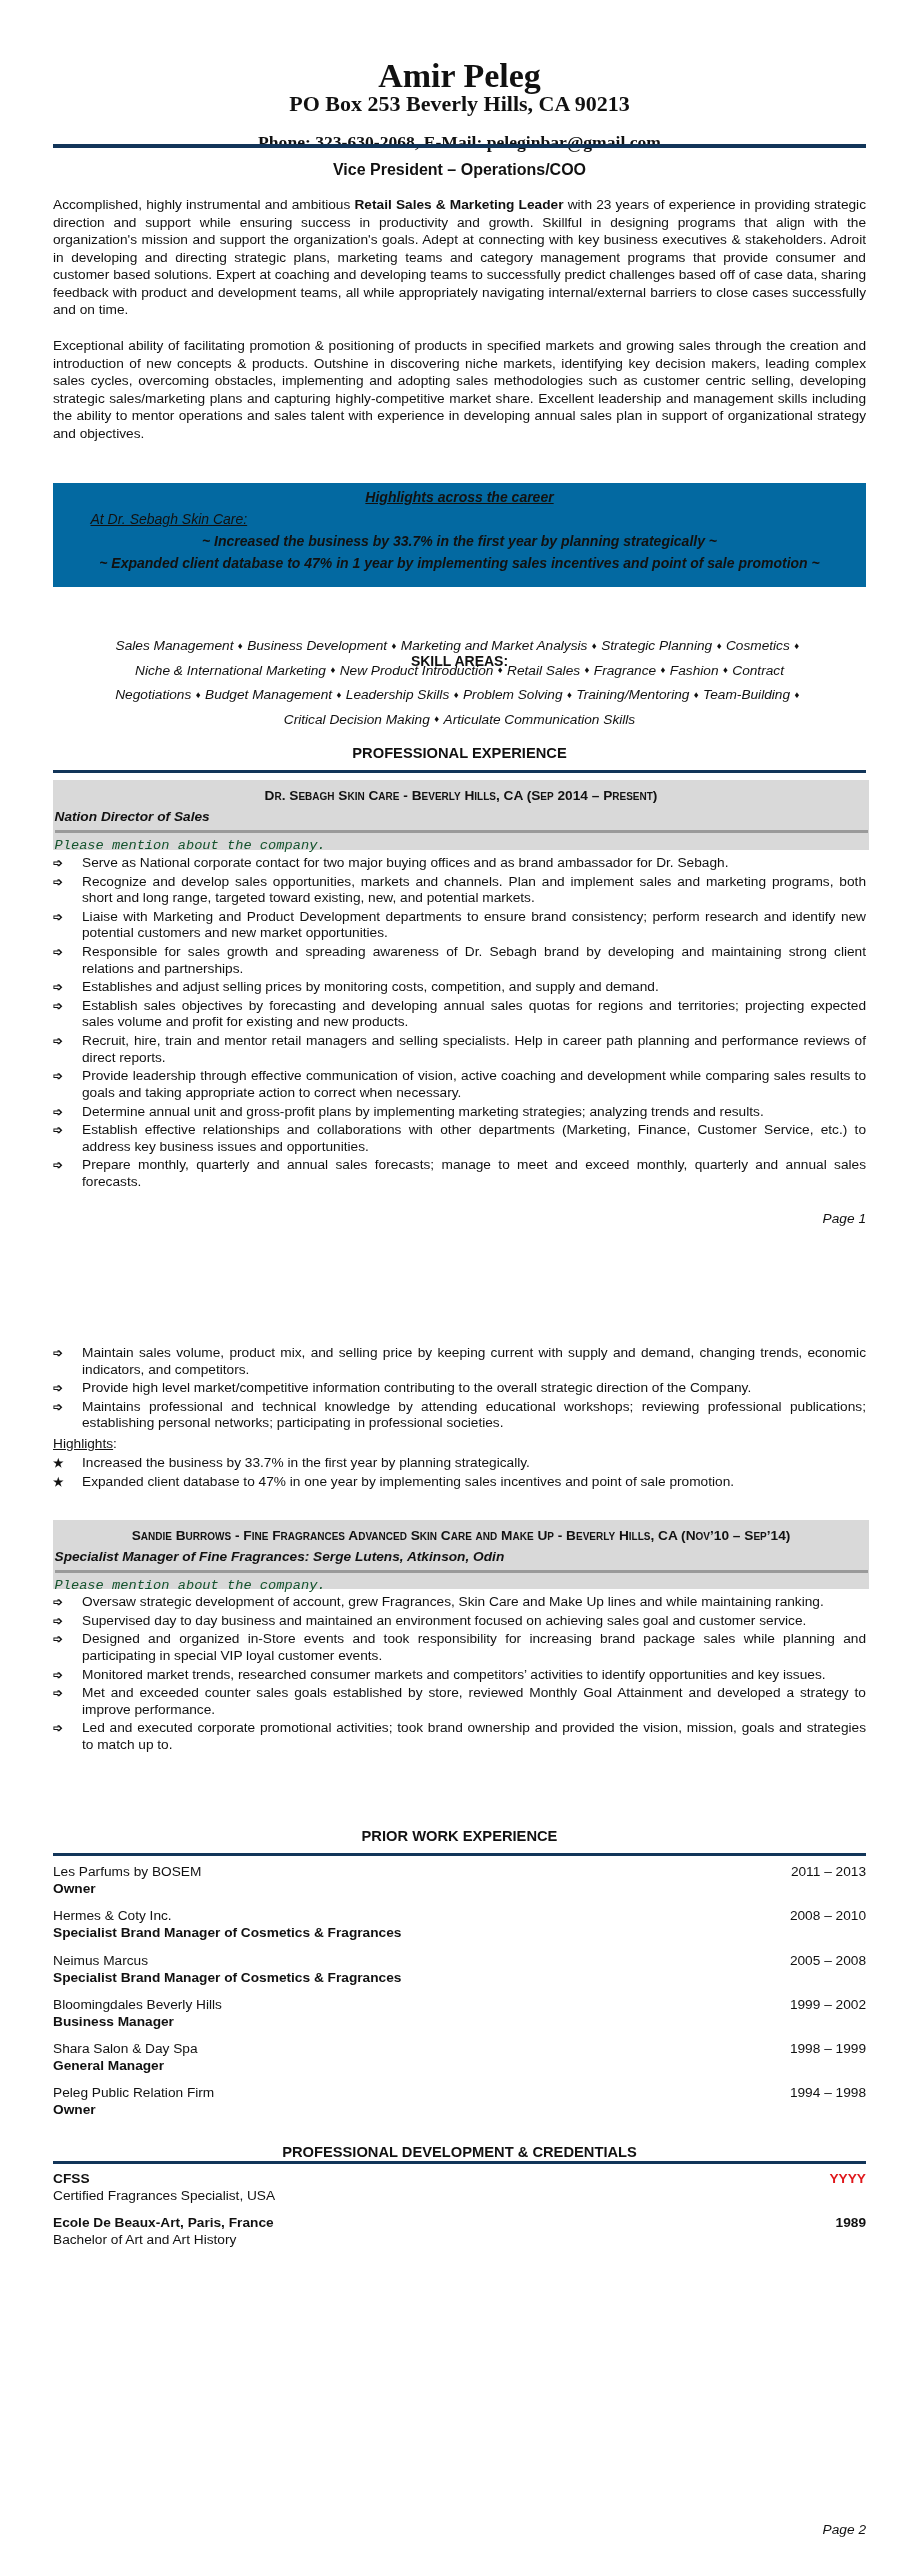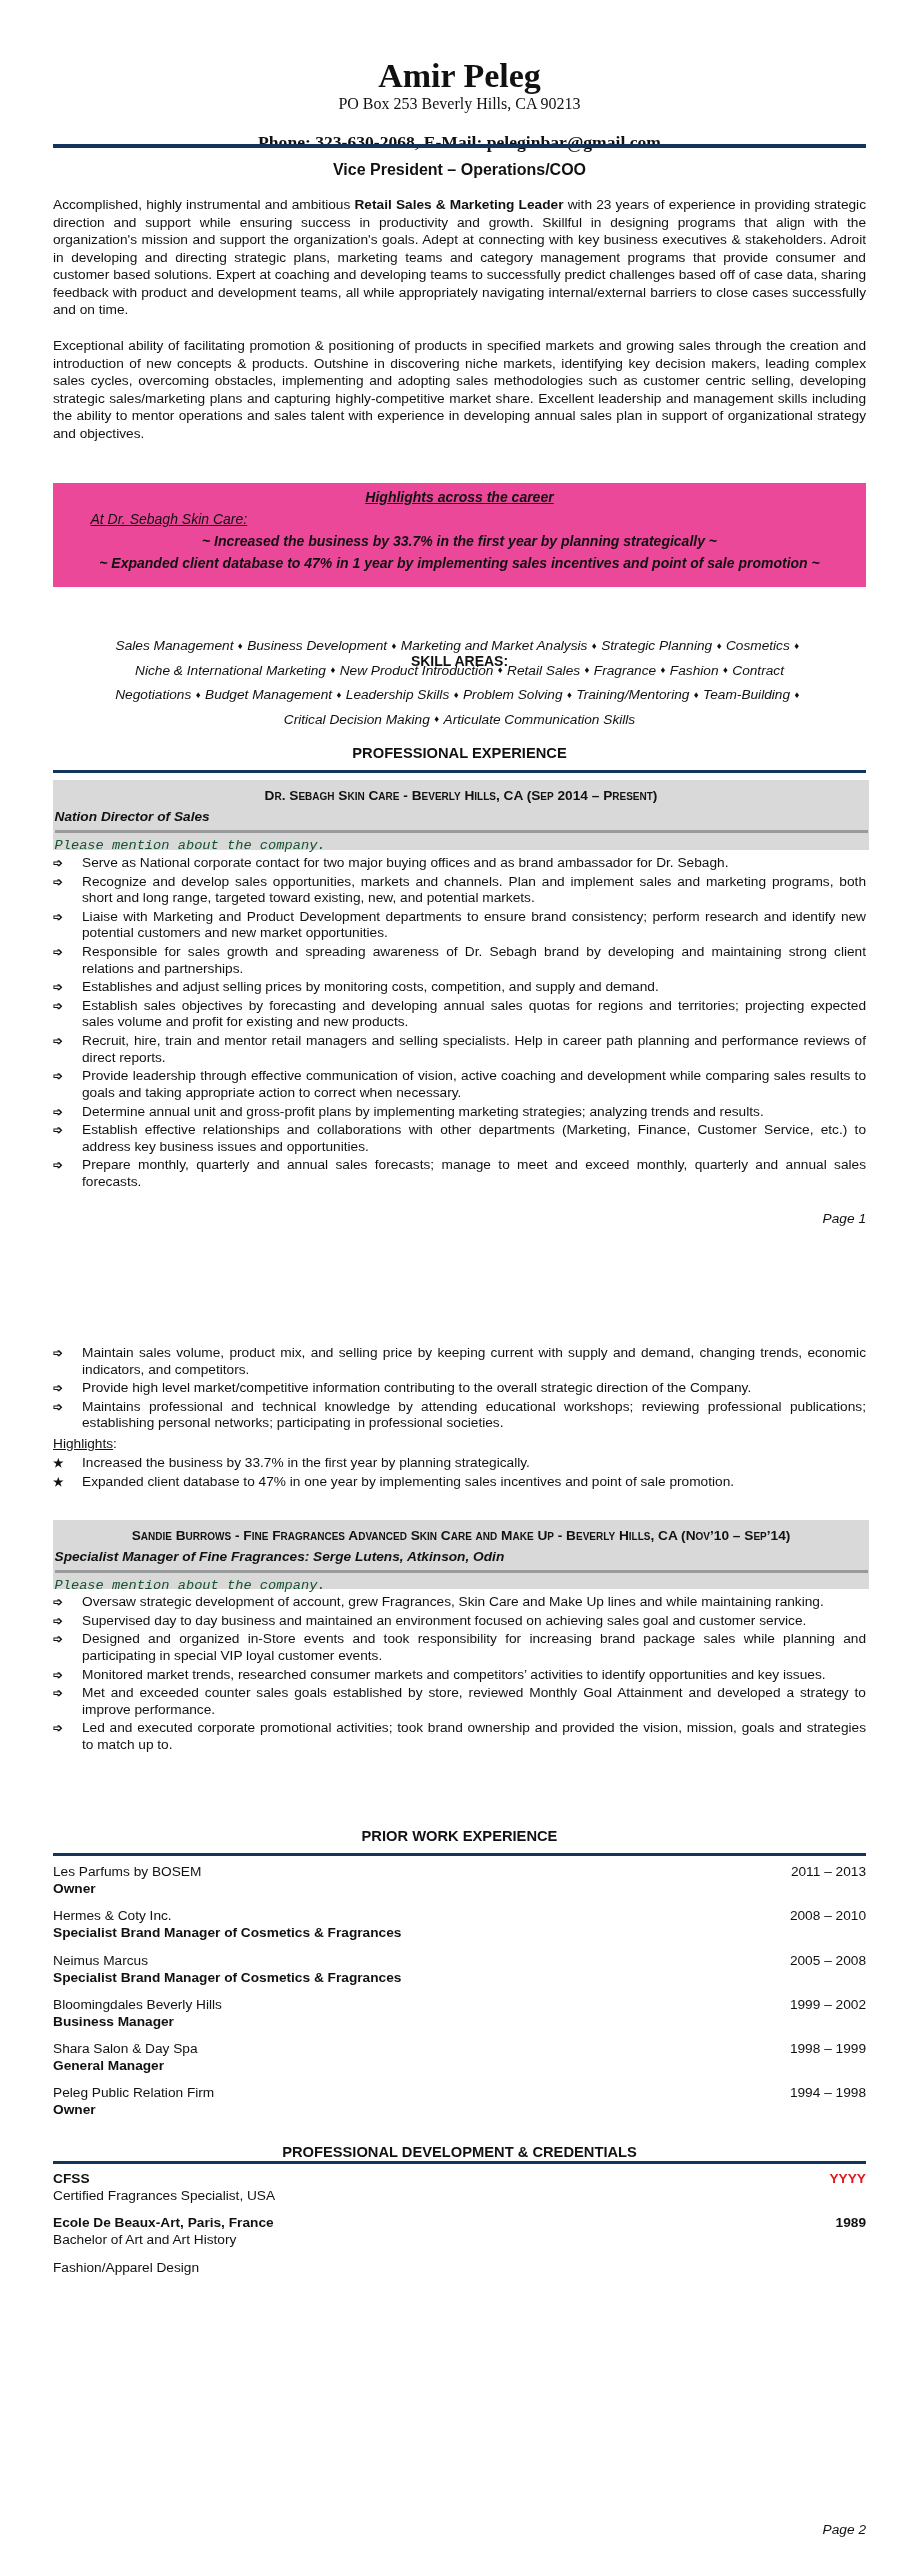--- a/index.html
+++ b/index.html
@@ -1,27 +1,27 @@
 <!DOCTYPE html>
 <html style="font-size:11.8px"><head>
 <meta charset="utf-8">
 <style>
   html, body { margin: 0; padding: 0; background: #ffffff; }
   body { width: 911px; height: 2576px; position: relative; overflow: hidden;
          font-family: "Liberation Sans", sans-serif; color: #111; }
   .abs { position: absolute; left: 53px; width: 813px; }
   .center { text-align: center; }
   .name { top: 57px; font-family: "Liberation Serif", serif; font-weight: bold; font-size: 34px; line-height: 38px; }
-  .addr { top: 94px; font-family: "Liberation Serif", serif; font-weight: normal; font-size: 16px; line-height: 20.6px; }
+  .addr { top: 94px; font-family: "Liberation Serif", serif; font-weight: bold; font-size: 22px; line-height: 20.6px; }
   .phone { top: 132px; font-family: "Liberation Serif", serif; font-weight: bold; font-size: 17.6px; line-height: 20.6px; }
   .rule { height: 3.7px; background: #123559; }
   .title { top: 160px; font-weight: bold; font-size: 16px; line-height: 20.6px; }
   .para { font-size: 13.7px; line-height: 17.5px; text-align: justify; }
   .para b { font-weight: bold; }
-  .hl-box { background: #ec4899; }
+  .hl-box { background: #0369a1; }
   .hl-title { font-weight: bold; font-style: italic; text-decoration: underline; font-size: 14px; line-height: 20.6px; text-align: center; }
   .hl-sub { font-style: italic; text-decoration: underline; font-size: 14px; line-height: 22px; padding-left: 1.5px; margin-left: 36px; }
   .hl-line { font-weight: bold; font-style: italic; font-size: 14px; line-height: 22px; text-align: center; }
   .skills-title { font-weight: bold; font-size: 14px; line-height: 19px; text-align: center; }
   .skills { font-style: italic; font-size: 13.7px; line-height: 23.5px; text-align: center; }
   .skills .dia { font-style: normal; font-size: 9.6px; margin: 0 4.4px; position: relative; top: -1.5px; }
   .sec-title { font-weight: bold; font-size: 14.7px; line-height: 19px; text-align: center; }
   .job-box { background: #d9d9d9; padding: 0 1.5px; }
   .job-head { font-weight: bold; font-size: 13.7px; line-height: 22px; font-variant: small-caps; padding-top: 5px; text-align: center; }
   .job-role { font-weight: bold; font-style: italic; font-size: 13.7px; line-height: 19px; }
@@ -205,20 +205,17 @@
     <div class="entry">
       <div class="row">
         <span class="role">Ecole De Beaux-Art, Paris, France</span>
         <span class="role">1989</span>
       </div>
       <div class="row">
         <span>Bachelor of Art and Art History</span>
       </div>
     </div>
     <div class="entry">
-      <div class="row">
-        <span>Fashion/Apparel Design</span>
-      </div>
     </div>
   </div>
 
 <div class="abs pagenum" style="top:2522px;">Page 2</div>
 
 
 </body></html>

